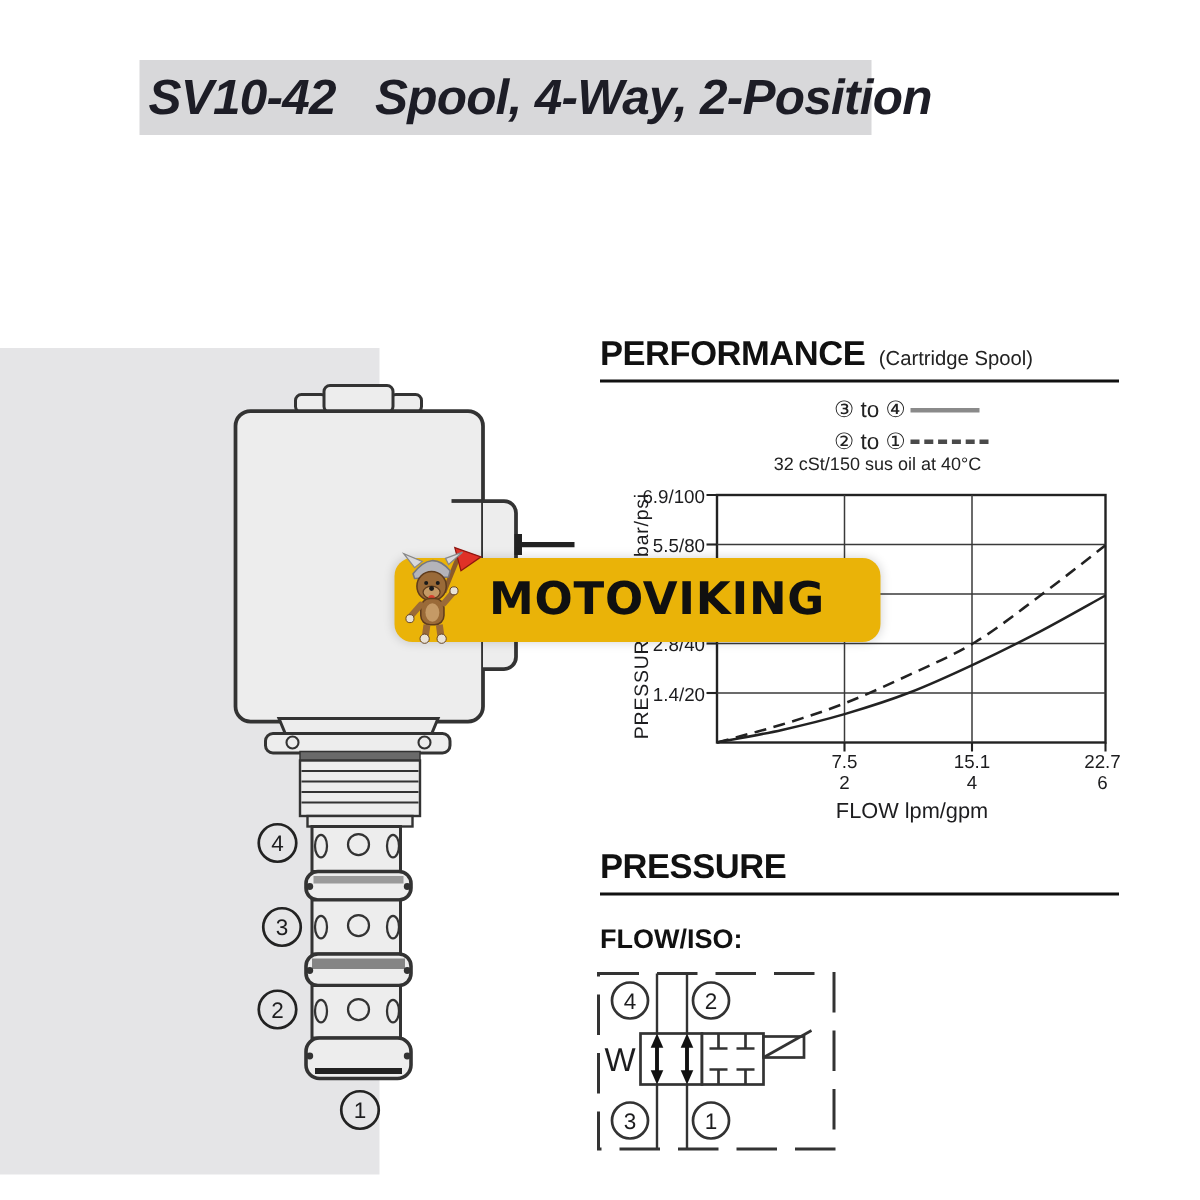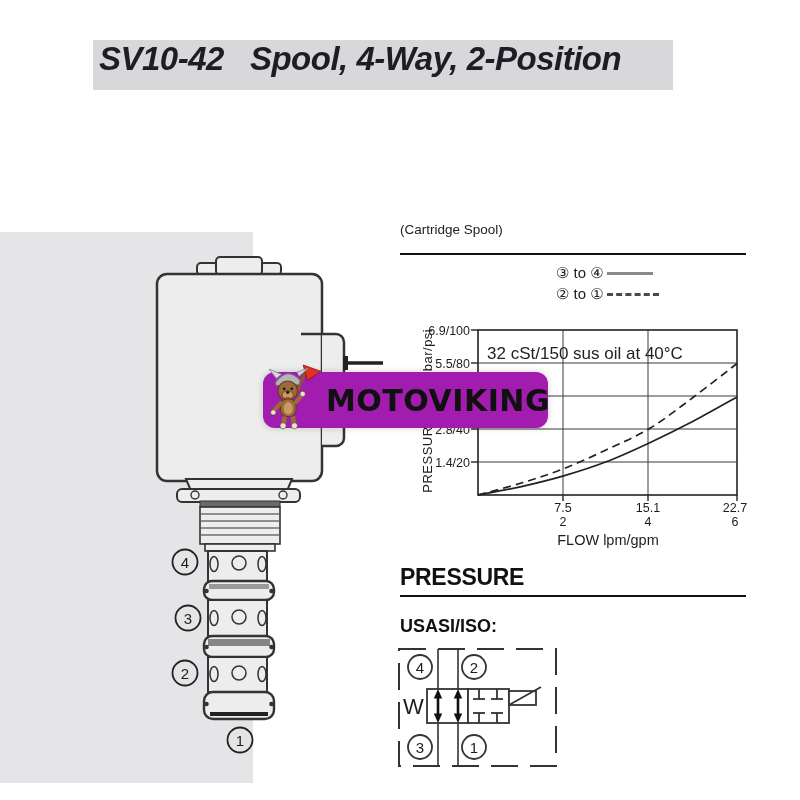--- a/index.html
+++ b/index.html
@@ -1,56 +1,56 @@
 <!DOCTYPE html>
 <html><head>
 <meta charset="utf-8">
 <style>
   html,body{margin:0;padding:0;background:#fff;}
   .page{position:relative;width:800px;height:800px;background:#ffffff;overflow:hidden;
         font-family:"Liberation Sans", sans-serif;color:#1d1d1f;}
   .abs{position:absolute;}
 
   
-  .title-bar{left:93px;top:40px;width:580px;height:50px;background:#d8d8da;
-             display:flex;}
+  .title-bar{left:93px;top:40px;width:488px;height:50px;background:#d8d8da;
+             display:flex;align-items:center;}
   .title-text{font-size:33px;font-weight:bold;font-style:italic;color:#1d1d26;
               white-space:pre;padding-left:6px;letter-spacing:-0.5px;}
 
   
   .left-panel{left:0;top:232px;width:253px;height:551px;background:#e5e5e7;}
 
   
   .sec-head{display:flex;align-items:baseline;gap:9px;}
   .sec-head .h{font-size:23px;font-weight:bold;letter-spacing:-0.3px;color:#111;}
   .sec-head .q{font-size:13.5px;color:#222;}
   .rule{height:2px;background:#111;}
 
   
   .legend{display:flex;flex-direction:column;gap:3px;}
   .legend-row{display:flex;align-items:center;gap:3px;font-size:15px;color:#222;}
   .sample{width:46px;height:0;border-top:3px solid #8a8a8a;}
   .sample.dashed{width:52px;border-top:3px dashed #4a4a4a;}
-  .condition{font-size:17px;color:#222;text-align:center;margin-top:42px;}
+  .condition{font-size:12px;color:#222;text-align:center;}
 
   
   svg text{font-family:"Liberation Sans", sans-serif;fill:#1d1d1f;}
   .tick-label{font-size:12.5px;}
   .axis-word{font-size:13px;letter-spacing:0.5px;}
   .xaxis-title{font-size:14.5px;}
   .curve{fill:none;stroke:#222;stroke-width:1.7;}
   .curve.dashed{stroke-dasharray:8 5;}
 
   .standard-label{font-size:18px;font-weight:bold;color:#111;}
   .port-digit{font-size:15px;}
   .spring-w{font-size:22px;}
 
   
-  .watermark{left:263px;top:372px;width:285px;height:56px;background:#a21caf;
-             border-radius:12px;box-shadow:0 0 7px rgba(0,0,0,0.18);}
+  .watermark{left:263px;top:372px;width:285px;height:56px;background:#eab308;
+             border-radius:12px;box-shadow:0 0 7px rgba(0,0,0,0.18);padding-left:39px;}
   .wm-text{position:absolute;left:63px;top:50%;transform:translateY(-50%);
            font-family:"DejaVu Sans", sans-serif;font-weight:bold;font-size:30px;
            letter-spacing:0.5px;color:#101010;white-space:nowrap;}
   .mascot{position:absolute;left:5px;top:-8px;width:58px;height:68px;overflow:visible;}
 </style>
 </head>
 <body>
 
 <div class="page">
 
@@ -132,20 +132,21 @@
       <circle cx="188" cy="618" r="12.5" fill="none" stroke="#222" stroke-width="1.8"></circle>
       <text x="188" y="623.5" text-anchor="middle" class="port-digit">3</text>
       <circle cx="185" cy="673" r="12.5" fill="none" stroke="#222" stroke-width="1.8"></circle>
       <text x="185" y="678.5" text-anchor="middle" class="port-digit">2</text>
       <circle cx="240" cy="740" r="12.5" fill="none" stroke="#222" stroke-width="1.8"></circle>
       <text x="240" y="745.5" text-anchor="middle" class="port-digit">1</text>
     </g>
   </svg>
 
   <div class="abs sec-head" style="left:400px;top:222px;">
+    <span class="h">PERFORMANCE</span>
     <span class="q">(Cartridge Spool)</span>
   </div>
   <div class="abs rule" style="left:400px;top:253px;width:346px;"></div>
 
   <div class="abs legend" style="left:556px;top:264px;">
     <div class="legend-row">
       <span>③ to ④</span>
       <span class="sample"></span>
     </div>
     <div class="legend-row">
@@ -193,21 +194,21 @@
     <text x="563" y="526" text-anchor="middle" class="tick-label">2</text>
     <text x="648" y="526" text-anchor="middle" class="tick-label">4</text>
     <text x="735" y="526" text-anchor="middle" class="tick-label">6</text>
     <text x="608" y="545" text-anchor="middle" class="xaxis-title">FLOW lpm/gpm</text>
   </svg>
 
   <div class="abs sec-head" style="left:400px;top:564px;">
     <span class="h">PRESSURE</span>
   </div>
   <div class="abs rule" style="left:400px;top:595px;width:346px;"></div>
-  <div class="abs standard-label" style="left:400px;top:616px;">USASI/ISO:</div>
+  <div class="abs standard-label" style="left:400px;top:616px;">FLOW/ISO:</div>
 
   <svg class="abs" style="left:393px;top:643px;" width="175" height="135" viewBox="393 643 175 135">
     <rect x="399" y="649" width="157" height="117" fill="none" stroke="#333" stroke-width="2" stroke-dasharray="27 12"></rect>
     <g stroke="#333" stroke-width="1.6">
       <line x1="438" y1="649" x2="438" y2="766"></line>
       <line x1="458" y1="649" x2="458" y2="766"></line>
     </g>
 
     <rect x="427" y="689" width="41" height="34" fill="#fff" stroke="#333" stroke-width="1.8"></rect>
     <rect x="468" y="689" width="41" height="34" fill="#fff" stroke="#333" stroke-width="1.8"></rect>

